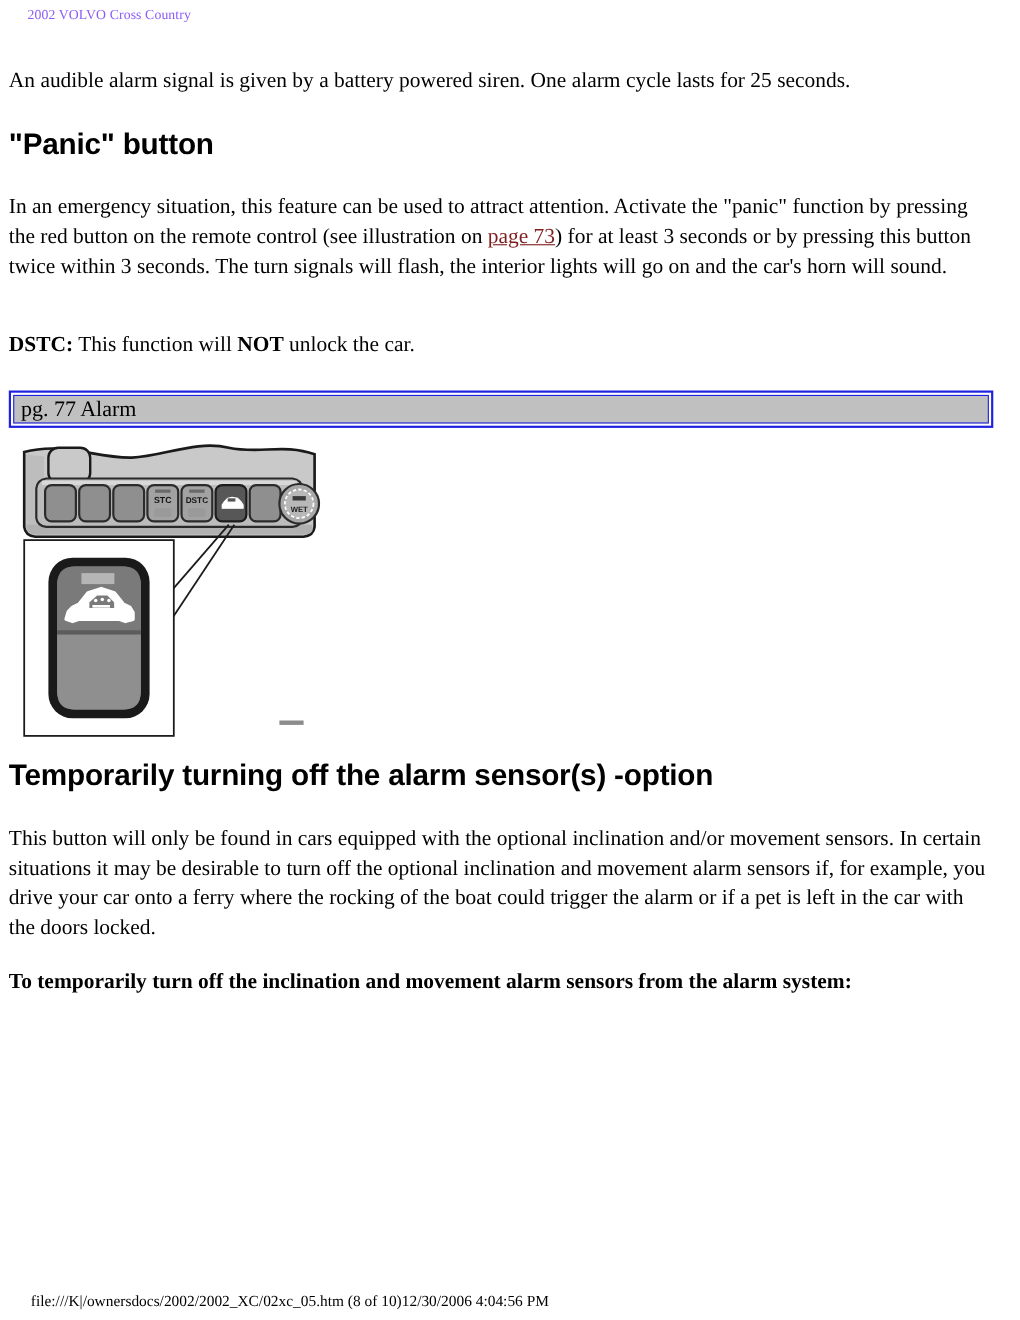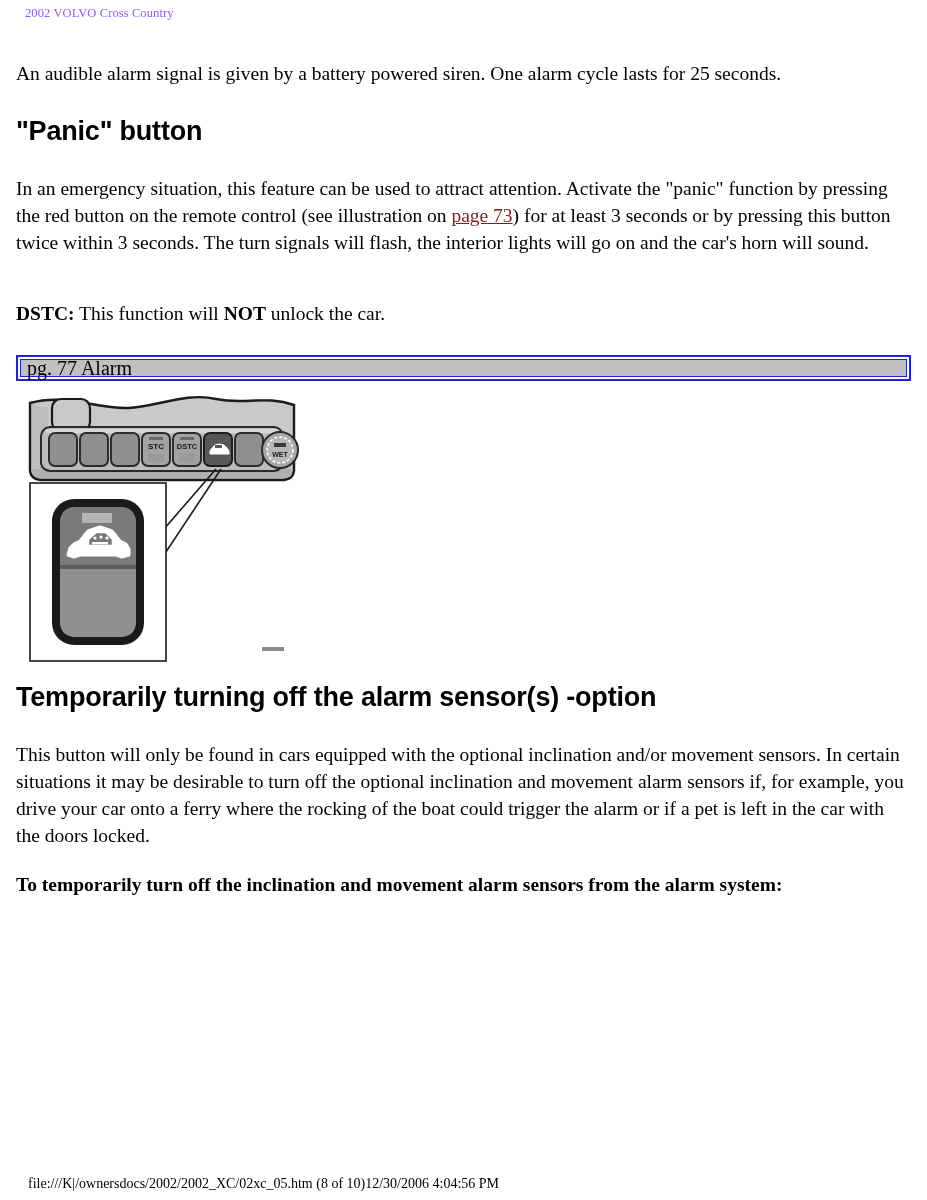--- a/index.html
+++ b/index.html
@@ -32,21 +32,21 @@
     font-size: 12.5px;
     line-height: 16px;
     letter-spacing: 0.1px;
     color: #8b5cf6;
     white-space: nowrap;
   }
 
   
   .content {
     position: absolute;
-    left: 16px;
+    left: 8px;
     top: 60px;
     width: 895px;
   }
 
   p.body {
     margin: 0 0 0 0;
     font-size: 19.5px;
     line-height: 27px;
     text-align: left;
     font-family: "Liberation Serif", "DejaVu Serif", serif;
@@ -72,21 +72,21 @@
   }
 
   b.inline { font-weight: bold; }
 
   
   .caption-frame {
     margin: 0;
     border: 2px solid #2020e0;
     background: #ffffff;
     padding: 2px;
-    height: 26px;
+    height: 34px;
     box-sizing: border-box;
   }
   .caption-inner {
     border: 1px solid #2020e0;
     background: #c0c0c0;
     height: 100%;
     box-sizing: border-box;
     display: flex;
     align-items: center;
     padding-left: 6px;

